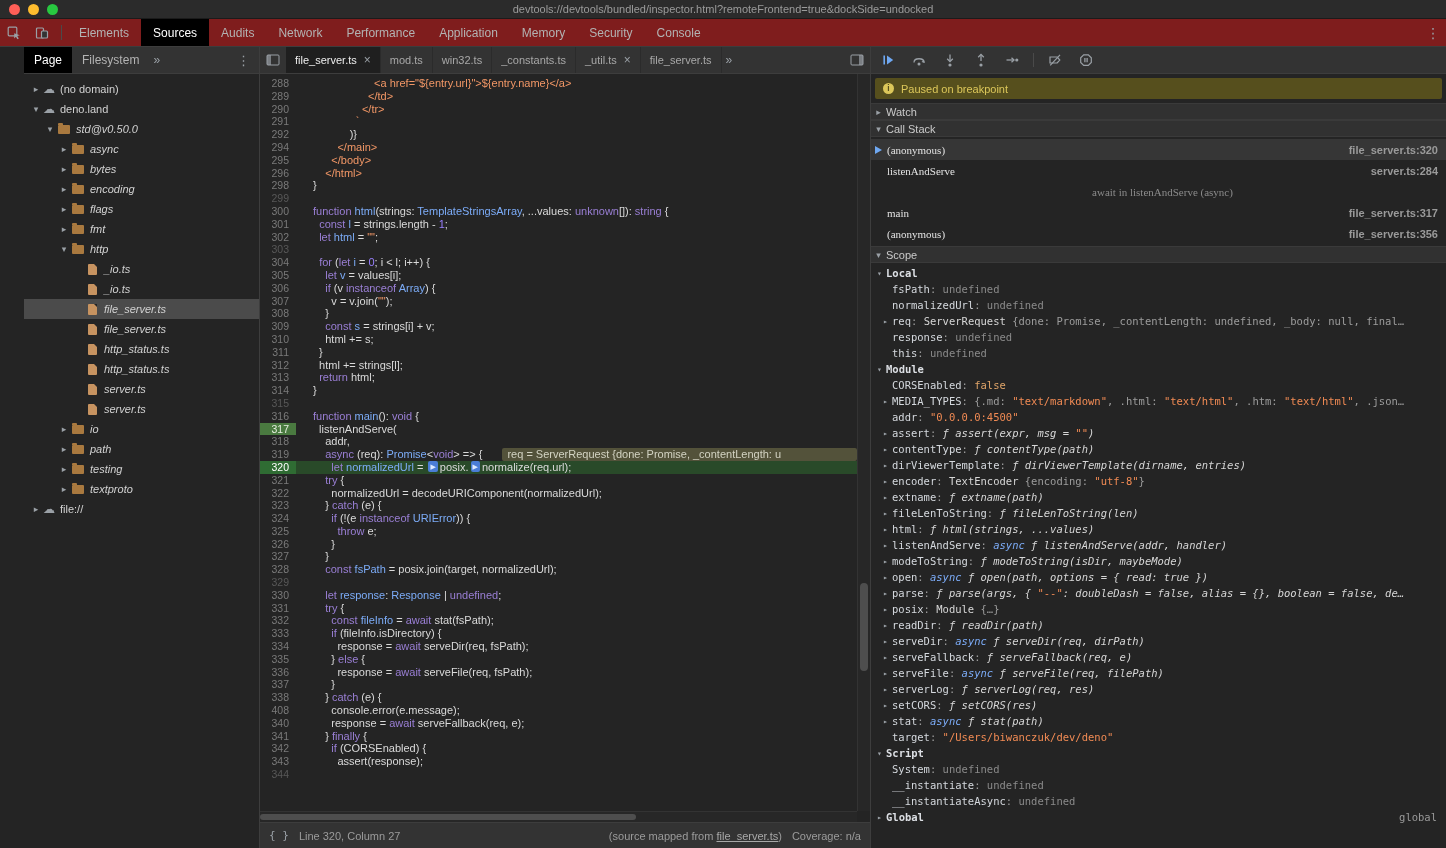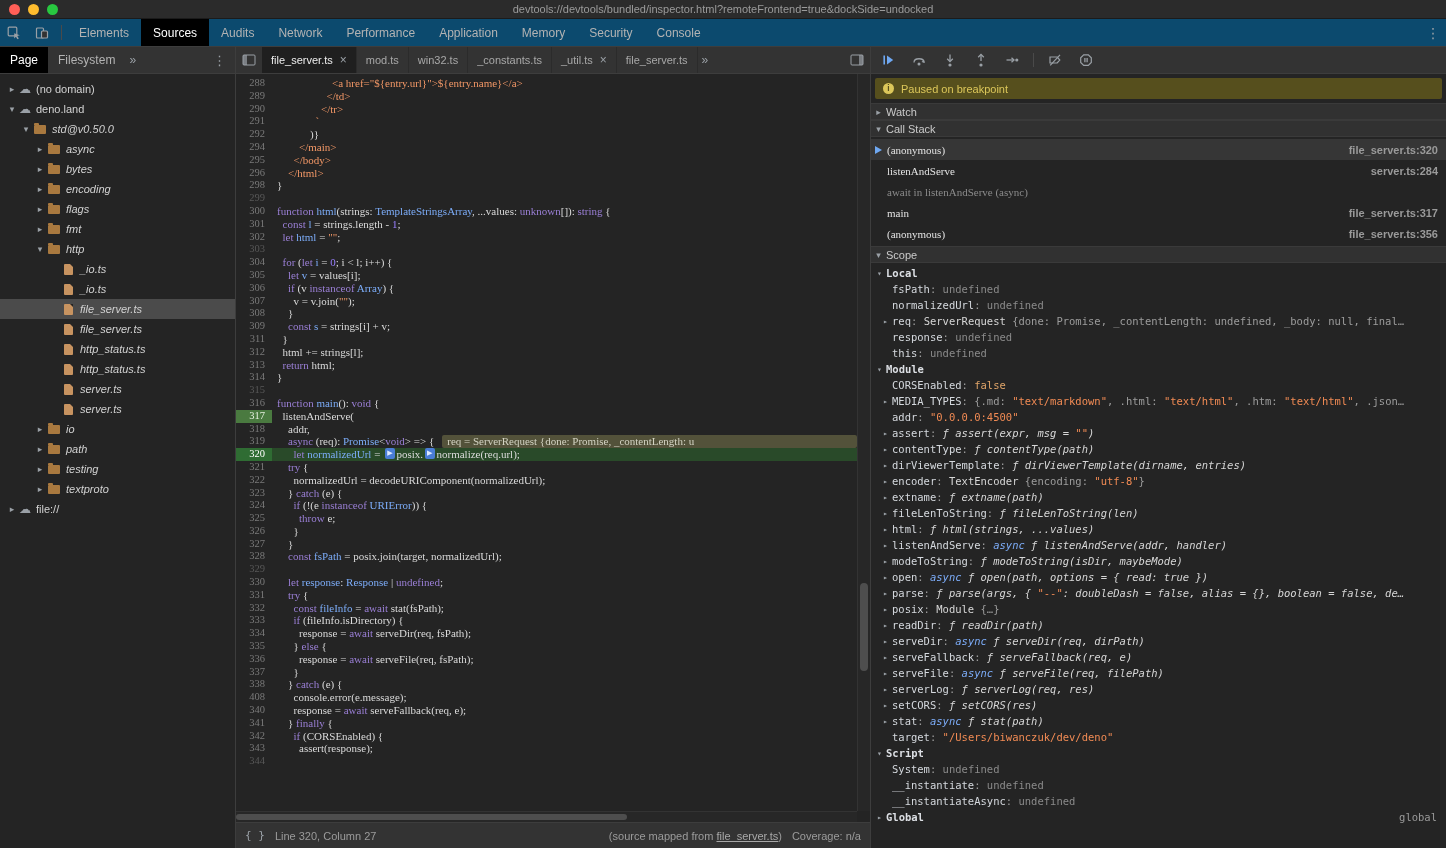--- a/index.html
+++ b/index.html
@@ -8,29 +8,29 @@
   .window { width:1446px; height:848px; display:flex; flex-direction:column; }
 
   
   .titlebar { height:19px; background:#2b2b2b; border-bottom:1px solid #1b1b1b; display:flex; align-items:center; position:relative; flex:0 0 auto; }
   .traffic { display:flex; gap:8px; padding-left:9px; z-index:2; }
   .tl { width:11px; height:11px; border-radius:50%; }
   .tl.red{background:#ff5f57}.tl.yellow{background:#febc2e}.tl.green{background:#28c840}
   .title-text { position:absolute; left:0; right:0; text-align:center; font-size:11px; color:#9b9b9b; }
 
   
-  .tabbar { height:28px; background:#0c4a6e; border-bottom:1px solid #3d3d3d; display:flex; align-items:stretch; flex:0 0 auto; }
+  .tabbar { height:28px; background:#7f1d1d; border-bottom:1px solid #3d3d3d; display:flex; align-items:stretch; flex:0 0 auto; }
   .tb-icon { width:28px; display:flex; align-items:center; justify-content:center; color:#9aa0a6; }
   .tb-sep { width:1px; background:#4a4a4a; margin:6px 5px; }
   .mtabs { display:flex; }
   .mtab { padding:0 12px; line-height:28px; font-size:12px; color:#b3b3b3; white-space:nowrap; }
   .mtab.active { background:#000; color:#fff; }
   .kebab { margin-left:auto; width:26px; display:flex; align-items:center; justify-content:center; color:#9aa0a6; font-size:14px; }
 
-  .content { flex:1; display:flex; min-height:0; }
+  .content { flex:1; display:flex; min-height:0;padding-left:24px; }
 
   
   .sidebar { width:236px; flex:0 0 236px; background:#242424; border-right:1px solid #3d3d3d; display:flex; flex-direction:column; }
   .side-header { height:27px; background:#333; border-bottom:1px solid #3d3d3d; display:flex; align-items:stretch; flex:0 0 auto; }
   .side-tab { padding:0 10px; line-height:27px; font-size:12px; color:#b3b3b3; }
   .side-tab.active { background:#000; color:#fff; }
   .chev { color:#9aa0a6; line-height:27px; padding:0 4px; font-size:12px; }
   .side-kebab { margin-left:auto; color:#9aa0a6; line-height:27px; padding:0 9px; font-size:13px; }
   .tree { flex:1; padding-top:5px; overflow:hidden; }
   .trow { height:20px; display:flex; align-items:center; font-size:11px; color:#d2d2d2; white-space:nowrap; }
@@ -55,21 +55,21 @@
   .code { position:absolute; top:0; left:0; right:13px; bottom:11px; padding-top:3px; overflow:hidden; }
   .vscroll { position:absolute; top:0; right:0; bottom:11px; width:13px; background:#272727; border-left:1px solid #333; }
   .vthumb { position:absolute; left:2px; right:2px; top:69%; height:12%; background:#4e4e4e; border-radius:4px; }
   .hscroll { position:absolute; left:0; right:13px; bottom:0; height:11px; background:#272727; border-top:1px solid #333; }
   .hthumb { position:absolute; top:2px; bottom:2px; left:0; width:63%; background:#4e4e4e; border-radius:4px; }
   .statusbar { height:26px; background:#333; border-top:1px solid #3d3d3d; display:flex; align-items:center; font-size:11px; color:#9b9b9b; padding:0 9px; gap:10px; flex:0 0 auto; white-space:nowrap; }
   .fmt { color:#9aa0a6; font-family:"DejaVu Sans Mono",monospace; font-size:11px; }
   .spacer { flex:1; }
   .maplink { color:#a8a8a8; text-decoration:underline; }
 
-  .code-line { display:flex; height:12.8px; line-height:12.8px; white-space:pre; font-family:Liberation Serif, serif; font-size:11px; }
+  .code-line { display:flex; height:12.8px; line-height:12.8px; white-space:pre; font-family:Liberation Sans, sans-serif; font-size:11px;gap:12px; }
   .gutter { flex:0 0 36px; text-align:right; padding-right:7px; color:#7a7a7a; font-size:10.5px; }
   .gutter.dim { color:#585858; }
   .gutter.g-bp { background:#4a7a40; color:#e6efe0; }
   .gutter.g-exec { background:#2f6c33; color:#fff; }
   .code-line.exec { background:#294a29; }
   .ltext { flex:0 0 auto; padding-left:5px; }
   .tok-w{color:#dadada}.tok-k{color:#9a7fd5}.tok-s{color:#f29766}.tok-n{color:#9980ff}.tok-t{color:#7cacf8}.tok-d{color:#7cacf8}
   .inline-bp { display:inline-block; background:#4a7dd6; color:#dce9ff; font-size:7px; line-height:11px; height:11px; padding:0 2px; border-radius:2px; margin:0 2px; vertical-align:top; }
   .inline-widget { flex:1 1 auto; min-width:0; background:#53523a; color:#d3d3c3; margin-left:8px; padding:0 5px; border-radius:2px; overflow:hidden; }
 
@@ -81,21 +81,21 @@
   .paused-banner { margin:4px; height:21px; background:#564f1d; color:#dcc75a; display:flex; align-items:center; gap:7px; padding:0 8px; font-size:11px; border-radius:2px; flex:0 0 auto; }
   .info-icon { width:11px; height:11px; border-radius:50%; background:#dcc75a; color:#564f1d; font-size:8.5px; font-weight:bold; text-align:center; line-height:11px; flex:0 0 11px; }
   .sec-header { height:17px; background:#313131; border-top:1px solid #3a3a3a; border-bottom:1px solid #3a3a3a; display:flex; align-items:center; color:#cacaca; flex:0 0 auto; }
   .sec-header .tri { flex:0 0 15px; }
   .callstack { padding:2px 0; flex:0 0 auto; }
   .cs-row { height:21px; display:flex; align-items:center; padding:0 8px 0 4px; color:#e3e3e3; }
   .cs-row.active { background:#363636; }
   .cs-marker { flex:0 0 12px; display:flex; }
   .cs-row.active .cs-marker::before { content:""; width:0; height:0; border-left:7px solid #6fa8f2; border-top:4px solid transparent; border-bottom:4px solid transparent; }
   .cs-fn { flex:1;font-family:Liberation Serif, serif; }
-  .cs-row.async .cs-fn { color:#8b8b8b; }
+  .cs-row.async .cs-fn { color:#8b8b8b;text-align:center; }
   .cs-loc { color:#9a9a9a;font-weight:bold; }
   .scope { flex:1; overflow:hidden; font-family:"DejaVu Sans Mono",monospace; font-size:10.5px; padding-top:2px; }
   .sc-section,.sc-prop { height:16px; display:flex; align-items:center; white-space:pre; overflow:hidden; }
   .sc-section { color:#dcdfe4; font-weight:bold; padding-left:2px; }
   .sc-prop { padding-left:8px; }
   .sc-section .tri,.sc-prop .tri { flex:0 0 13px; font-size:8px; }
   .sc-right { margin-left:auto; padding-right:9px; color:#9a9a9a; font-weight:normal; }
   .sc-name { color:#d5d9de; }
   .sc-colon { color:#9a9a9a; }
   .v-u{color:#8a8a8a}
@@ -327,20 +327,21 @@
             <div class="code-line"><span class="gutter">300</span><span class="ltext"><span class="tok-k">function</span><span class="tok-w"> </span><span class="tok-d">html</span><span class="tok-w">(strings: </span><span class="tok-t">TemplateStringsArray</span><span class="tok-w">, ...values: </span><span class="tok-k">unknown</span><span class="tok-w">[]): </span><span class="tok-k">string</span><span class="tok-w"> {</span></span></div>
             <div class="code-line"><span class="gutter">301</span><span class="ltext"><span class="tok-w">  </span><span class="tok-k">const</span><span class="tok-w"> </span><span class="tok-d">l</span><span class="tok-w"> = strings.length - </span><span class="tok-n">1</span><span class="tok-w">;</span></span></div>
             <div class="code-line"><span class="gutter">302</span><span class="ltext"><span class="tok-w">  </span><span class="tok-k">let</span><span class="tok-w"> </span><span class="tok-d">html</span><span class="tok-w"> = </span><span class="tok-s">""</span><span class="tok-w">;</span></span></div>
             <div class="code-line"><span class="gutter dim">303</span><span class="ltext"></span></div>
             <div class="code-line"><span class="gutter">304</span><span class="ltext"><span class="tok-w">  </span><span class="tok-k">for</span><span class="tok-w"> (</span><span class="tok-k">let</span><span class="tok-w"> </span><span class="tok-d">i</span><span class="tok-w"> = </span><span class="tok-n">0</span><span class="tok-w">; i &lt; l; i++) {</span></span></div>
             <div class="code-line"><span class="gutter">305</span><span class="ltext"><span class="tok-w">    </span><span class="tok-k">let</span><span class="tok-w"> </span><span class="tok-d">v</span><span class="tok-w"> = values[i];</span></span></div>
             <div class="code-line"><span class="gutter">306</span><span class="ltext"><span class="tok-w">    </span><span class="tok-k">if</span><span class="tok-w"> (v </span><span class="tok-k">instanceof</span><span class="tok-w"> </span><span class="tok-t">Array</span><span class="tok-w">) {</span></span></div>
             <div class="code-line"><span class="gutter">307</span><span class="ltext"><span class="tok-w">      v = v.join(</span><span class="tok-s">""</span><span class="tok-w">);</span></span></div>
             <div class="code-line"><span class="gutter">308</span><span class="ltext"><span class="tok-w">    }</span></span></div>
             <div class="code-line"><span class="gutter">309</span><span class="ltext"><span class="tok-w">    </span><span class="tok-k">const</span><span class="tok-w"> </span><span class="tok-d">s</span><span class="tok-w"> = strings[i] + v;</span></span></div>
+            <div class="code-line"><span class="gutter">310</span><span class="ltext"><span class="tok-w">    html += s;</span></span></div>
             <div class="code-line"><span class="gutter">311</span><span class="ltext"><span class="tok-w">  }</span></span></div>
             <div class="code-line"><span class="gutter">312</span><span class="ltext"><span class="tok-w">  html += strings[l];</span></span></div>
             <div class="code-line"><span class="gutter">313</span><span class="ltext"><span class="tok-w">  </span><span class="tok-k">return</span><span class="tok-w"> html;</span></span></div>
             <div class="code-line"><span class="gutter">314</span><span class="ltext"><span class="tok-w">}</span></span></div>
             <div class="code-line"><span class="gutter dim">315</span><span class="ltext"></span></div>
             <div class="code-line"><span class="gutter">316</span><span class="ltext"><span class="tok-k">function</span><span class="tok-w"> </span><span class="tok-d">main</span><span class="tok-w">(): </span><span class="tok-k">void</span><span class="tok-w"> {</span></span></div>
             <div class="code-line"><span class="gutter g-bp">317</span><span class="ltext"><span class="tok-w">  listenAndServe(</span></span></div>
             <div class="code-line"><span class="gutter">318</span><span class="ltext"><span class="tok-w">    addr,</span></span></div>
             <div class="code-line"><span class="gutter">319</span><span class="ltext"><span class="tok-w">    </span><span class="tok-k">async</span><span class="tok-w"> (req): </span><span class="tok-t">Promise</span><span class="tok-w">&lt;</span><span class="tok-k">void</span><span class="tok-w">&gt; =&gt; {</span></span><span class="inline-widget">req = ServerRequest {done: Promise, _contentLength: u</span></div>
             <div class="code-line exec"><span class="gutter g-exec">320</span><span class="ltext"><span class="tok-w">      </span><span class="tok-k">let</span><span class="tok-w"> </span><span class="tok-d">normalizedUrl</span><span class="tok-w"> = </span><span class="inline-bp">▶</span><span class="tok-w">posix.</span><span class="inline-bp">▶</span><span class="tok-w">normalize(req.url);</span></span></div>

